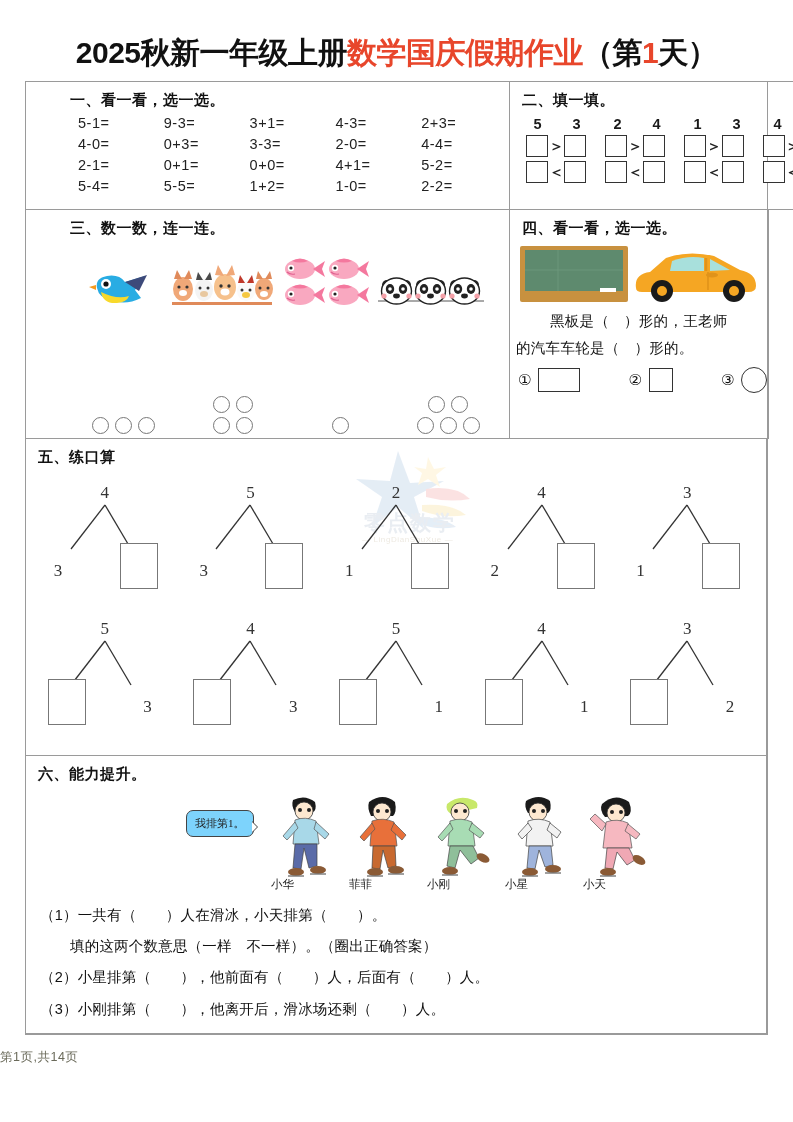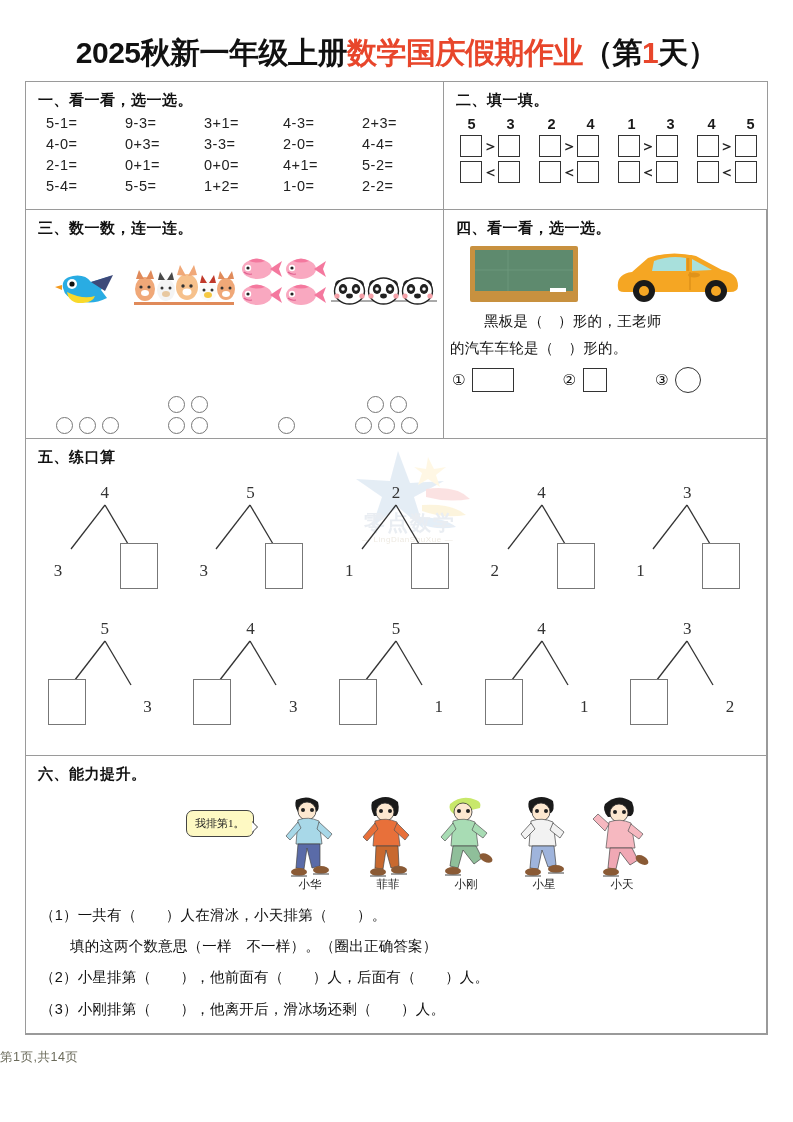--- a/index.html
+++ b/index.html
@@ -33,21 +33,21 @@
     margin: 0 auto;
     border: 1px solid #9a9a9a;
     border-collapse: collapse;
   }
   .row { display: flex; width: 100%; }
   .cell {
     border: 1px solid #9a9a9a;
     margin: -1px 0 0 -1px;
     position: relative;
   }
-  .cell-left  { width: 419px; }
+  .cell-left  { width: 485px; padding-left: 32px; }
   .cell-right { width: 325px; }
   .cell-full  { width: 743px; }
 
   .sec-title {
     font-size: 15px;
     font-weight: bold;
     color: #111;
     padding: 9px 0 4px 12px;
     letter-spacing: 0.5px;
   }
@@ -258,21 +258,21 @@
     position: relative;
     height: 112px;
     padding-left: 150px;
   }
   .bubble {
     position: absolute;
     left: 160px;
     top: 22px;
     border: 1.2px solid #444;
     border-radius: 7px;
-    background: #fef9c3;
+    background: #7dd3fc;
     font-size: 11px;
     padding: 5px 8px;
     font-family: "Liberation Serif", "DejaVu Serif", serif;
     color: #222;
   }
   .bubble::after {
     content: "";
     position: absolute;
     right: -9px; top: 11px;
     border: 5px solid transparent;
@@ -284,21 +284,21 @@
     right: -11px; top: 10px;
     border: 6px solid transparent;
     border-left-color: #444;
   }
   .skater-strip {
     position: absolute;
     left: 245px;
     top: 4px;
     display: flex;
   }
-  .skater { width: 78px; text-align: center; position: relative; }
+  .skater { width: 78px; position: relative; }
   .skater .nm {
     position: absolute;
     bottom: -4px;
     left: 0; right: 0;
     font-size: 11.5px;
     font-family: "Liberation Serif", "DejaVu Serif", serif;
     color: #222;
   }
   .adv-q {
     font-size: 14.5px;

